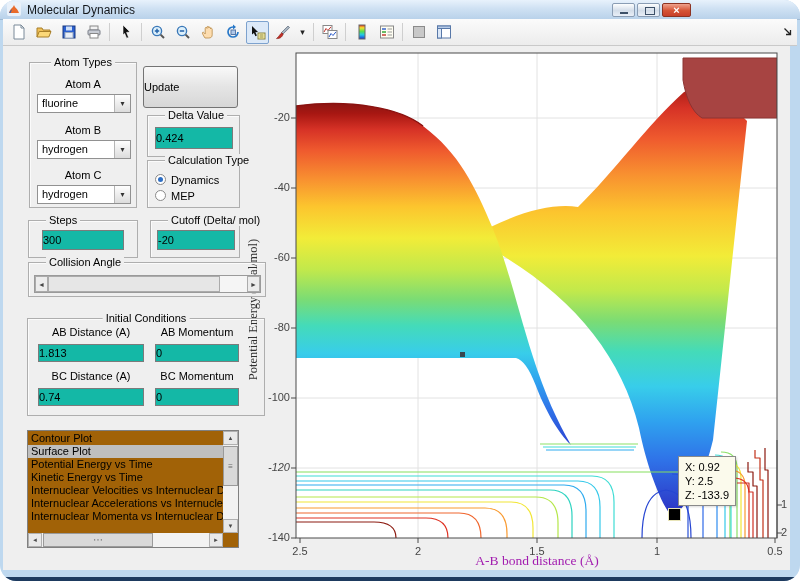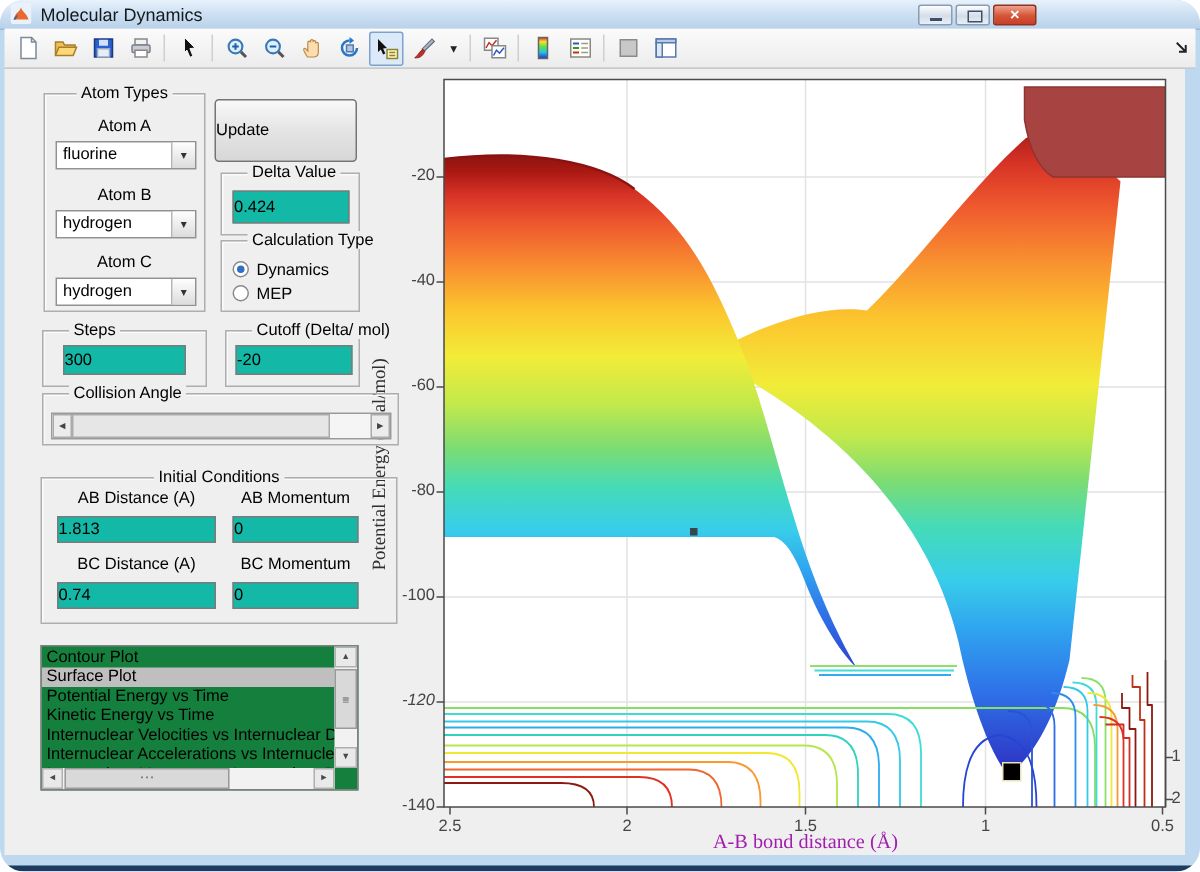--- a/index.html
+++ b/index.html
@@ -50,21 +50,21 @@
     background:#fff;box-sizing:border-box;}
   .radio.on::after{content:"";position:absolute;left:2px;top:2px;width:5px;height:5px;
     border-radius:50%;background:#2f6fc4;}
   .rlabel{position:absolute;white-space:nowrap;}
   
   .slider{position:absolute;border:1px solid #9a9a9a;background:#f5f5f5;box-sizing:border-box;}
   .sbtn{position:absolute;top:0;bottom:0;width:13px;background:#ececec;border:1px solid #ababab;
     box-sizing:border-box;font-size:7px;text-align:center;line-height:16px;color:#444;}
   .sthumb{position:absolute;top:0;bottom:0;background:#e6e6e6;border:1px solid #ababab;box-sizing:border-box;}
   
-  #listbox{position:absolute;left:27px;top:430px;width:212px;height:97px;background:#15803d;
+  #listbox{position:absolute;left:27px;top:430px;width:212px;height:118px;background:#a16207;
     border:1px solid #808080;box-sizing:border-box;overflow:hidden;padding-left:19px;}
   .litem{height:13px;line-height:13px;padding-left:3px;white-space:nowrap;overflow:hidden;}
   .litem.sel{background:#bfbfbf;}
   .sb{position:absolute;background:#f2f2f2;}
   .sbb{position:absolute;background:#e9e9e9;border:1px solid #b0b0b0;box-sizing:border-box;
     font-size:6px;color:#4a4a4a;text-align:center;}
   .sbt{position:absolute;background:#d9d9d9;border:1px solid #9a9a9a;box-sizing:border-box;
     color:#666;text-align:center;}
   
   #plot-svg{position:absolute;left:0;top:0;}
@@ -359,20 +359,25 @@
       <div class="ytick-label" style="left: 256px; top: 321px;">-80</div>
       <div class="ytick-label" style="left: 256px; top: 391px;">-100</div>
       <div class="ytick-label" style="left: 256px; top: 461px; font-style: italic;">-120</div>
       <div class="ytick-label" style="left: 256px; top: 531px;">-140</div>
       <div class="rtick-label" style="left: 781px; top: 498px;">1</div>
       <div class="rtick-label" style="left: 781px; top: 526px;">2</div>
     </div>
   <div id="xlabel">A-B bond distance (Å)</div>
   <div id="ylabel">Potential Energy (Kcal/mol)</div>
 
+  <div id="datatip">
+    <div>X: 0.92</div>
+    <div>Y: 2.5</div>
+    <div>Z: -133.9</div>
+  </div>
   <div id="dt-marker"></div>
 
   <div class="panel" style="left:29px;top:62px;width:108px;height:146px;">
     <span class="ptitle center">Atom Types</span>
   </div>
   <div class="lbl" style="left:29px;top:78px;width:108px;">Atom A</div>
   <div class="combo" style="left:37px;top:94px;width:94px;height:19px;">
     <span class="val">fluorine</span>
     <span class="dd">▾</span>
   </div>

